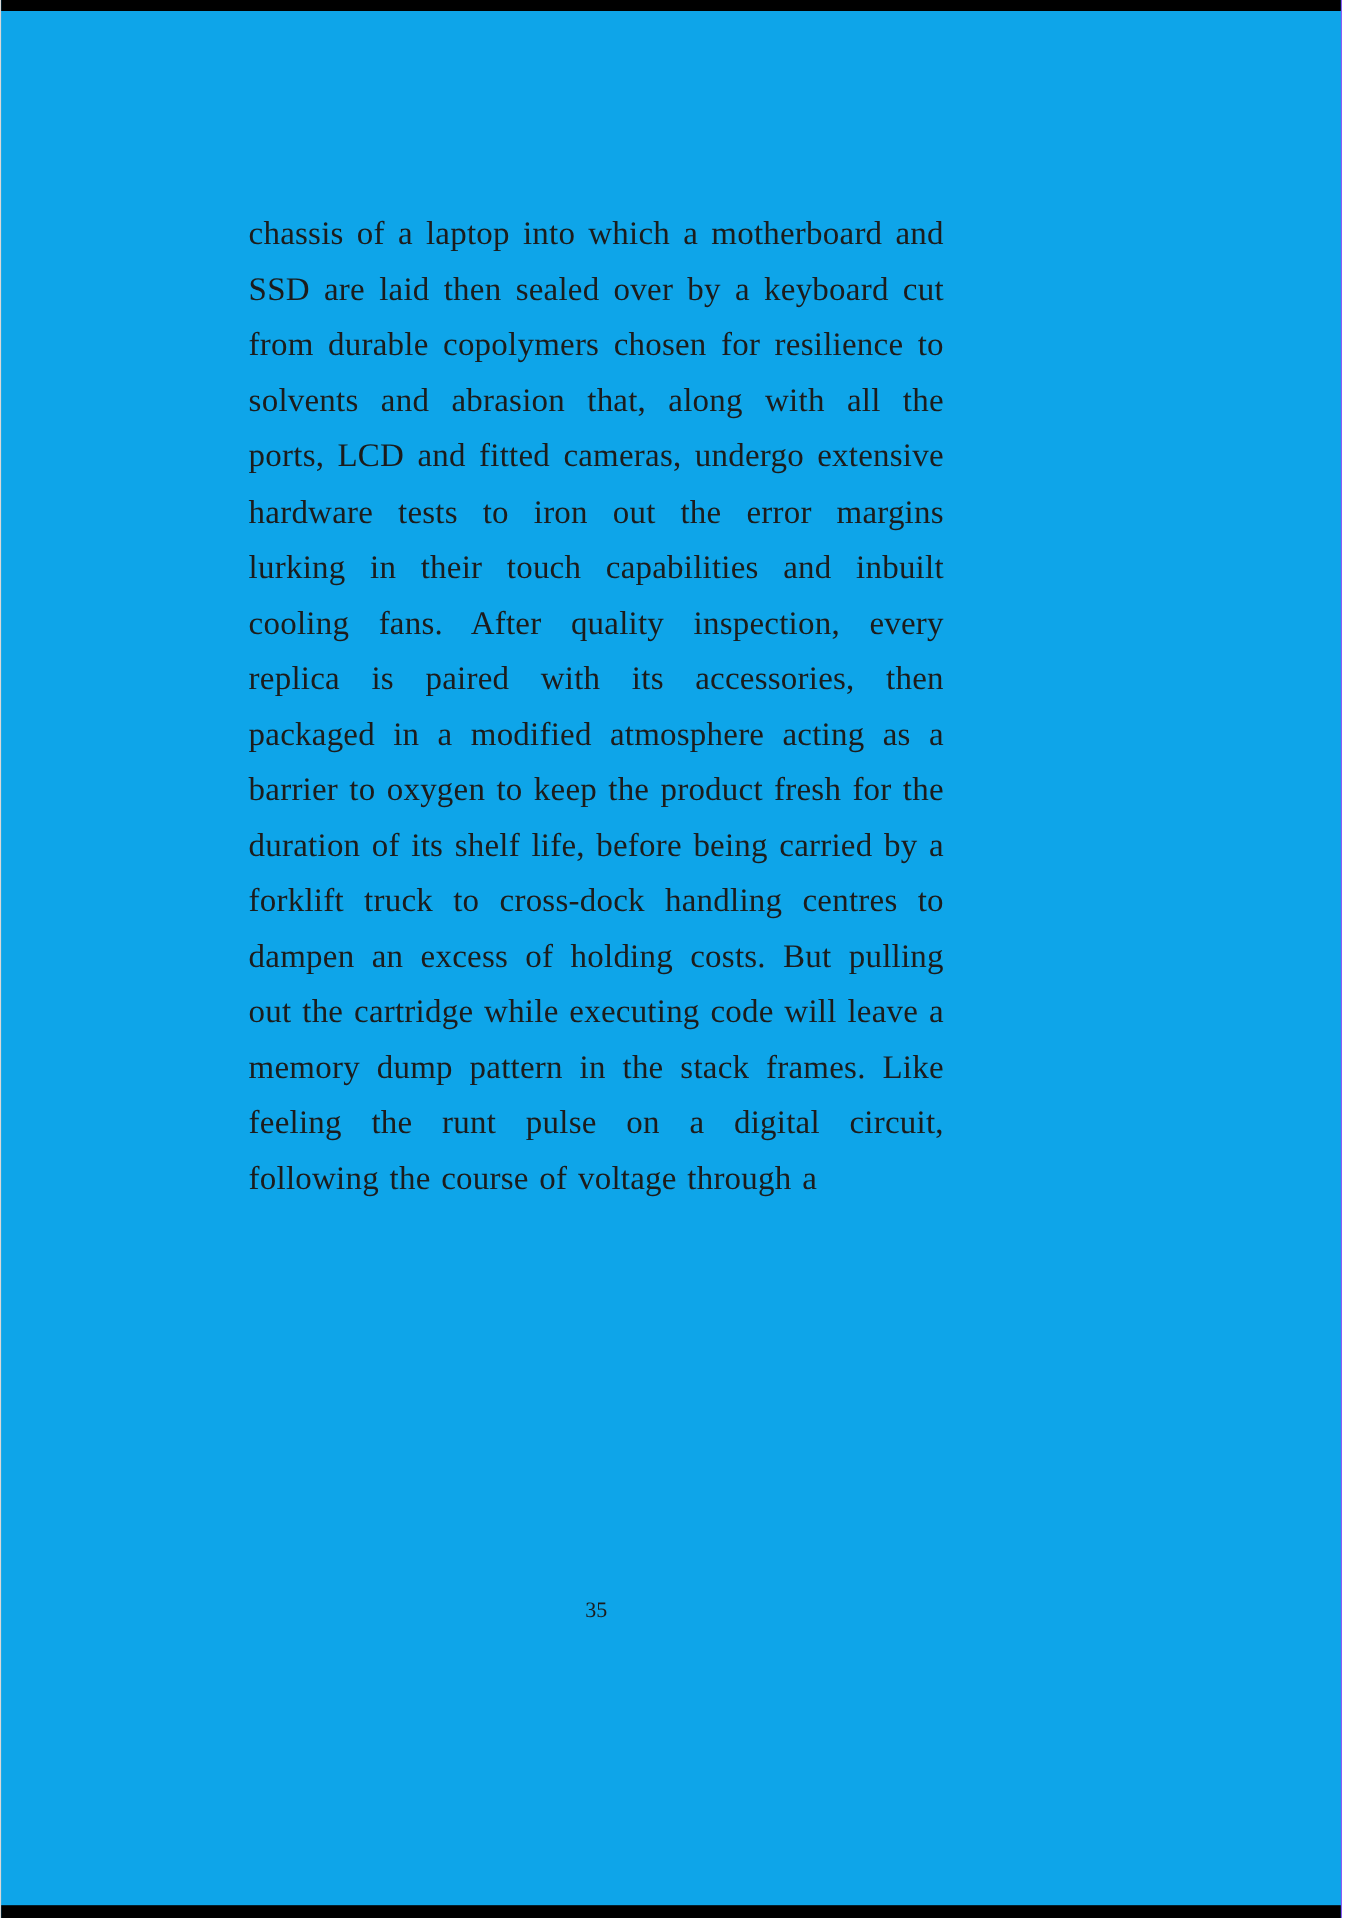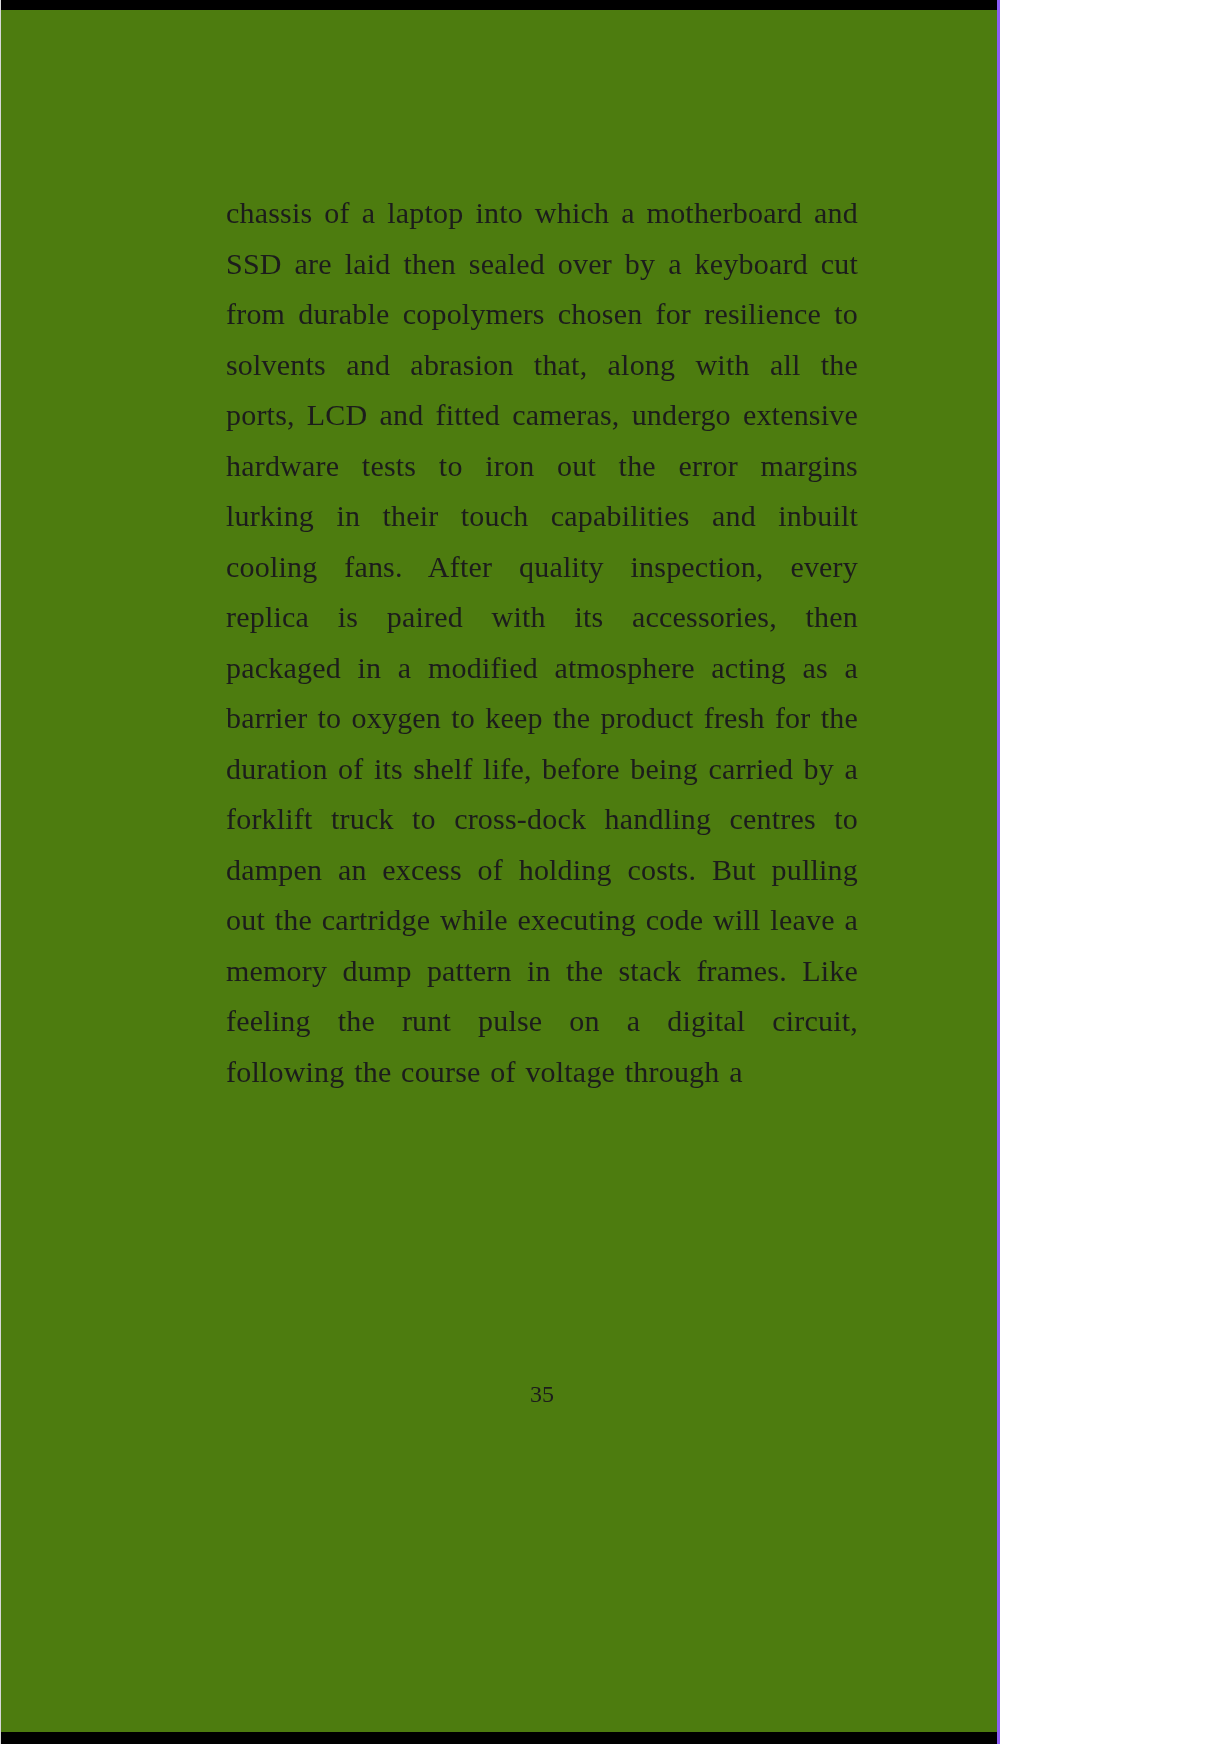--- a/index.html
+++ b/index.html
@@ -2,27 +2,27 @@
 <html><head>
 <meta charset="utf-8">
 <style>
   html, body {
     margin: 0;
     padding: 0;
     background: #ffffff;
   }
   .page {
     position: relative;
-    width: 1000px;
+    width: 1220px;
     height: 1744px;
-    background: #4d7c0f;
+    background: #0ea5e9;
     overflow: hidden;
     box-sizing: border-box;
     border-left: 1px solid #d8d8d8;
-    border-right: 3px solid #8b5cf6;
+    border-right: 1px solid #8b5cf6;
     font-family: "Liberation Serif", serif;
     color: #1c1c1c;
   }
   .edge-bar {
     position: absolute;
     left: 0;
     right: 0;
     background: #000000;
   }
   .edge-bar.top {
@@ -42,23 +42,23 @@
     line-height: 50.5px;
     text-align: justify;
     letter-spacing: 0.2px;
     word-spacing: 2px;
     color: #1c1c1c;
   }
   .page-number {
     position: absolute;
     left: 225px;
     width: 632px;
-    top: 1381px;
+    top: 1453px;
     text-align: center;
-    font-size: 24px;
+    font-size: 20px;
     color: #1c1c1c;
   }
 </style>
 </head>
 <body>
 
 <div class="page">
   <div class="edge-bar top"></div>
 
   <main class="text-block">chassis of a laptop into which a motherboard and SSD are laid then sealed over by a keyboard cut from durable copolymers chosen for resilience to solvents and abrasion that, along with all the ports, LCD and fitted cameras, undergo extensive hardware tests to iron out the error margins lurking in their touch capabilities and inbuilt cooling fans. After quality inspection, every replica is paired with its accessories, then packaged in a modified atmosphere acting as a barrier to oxygen to keep the product fresh for the duration of its shelf life, before being carried by a forklift truck to cross-dock handling centres to dampen an excess of holding costs. But pulling out the cartridge while executing code will leave a memory dump pattern in the stack frames. Like feeling the runt pulse on a digital circuit, following the course of voltage through a</main>

